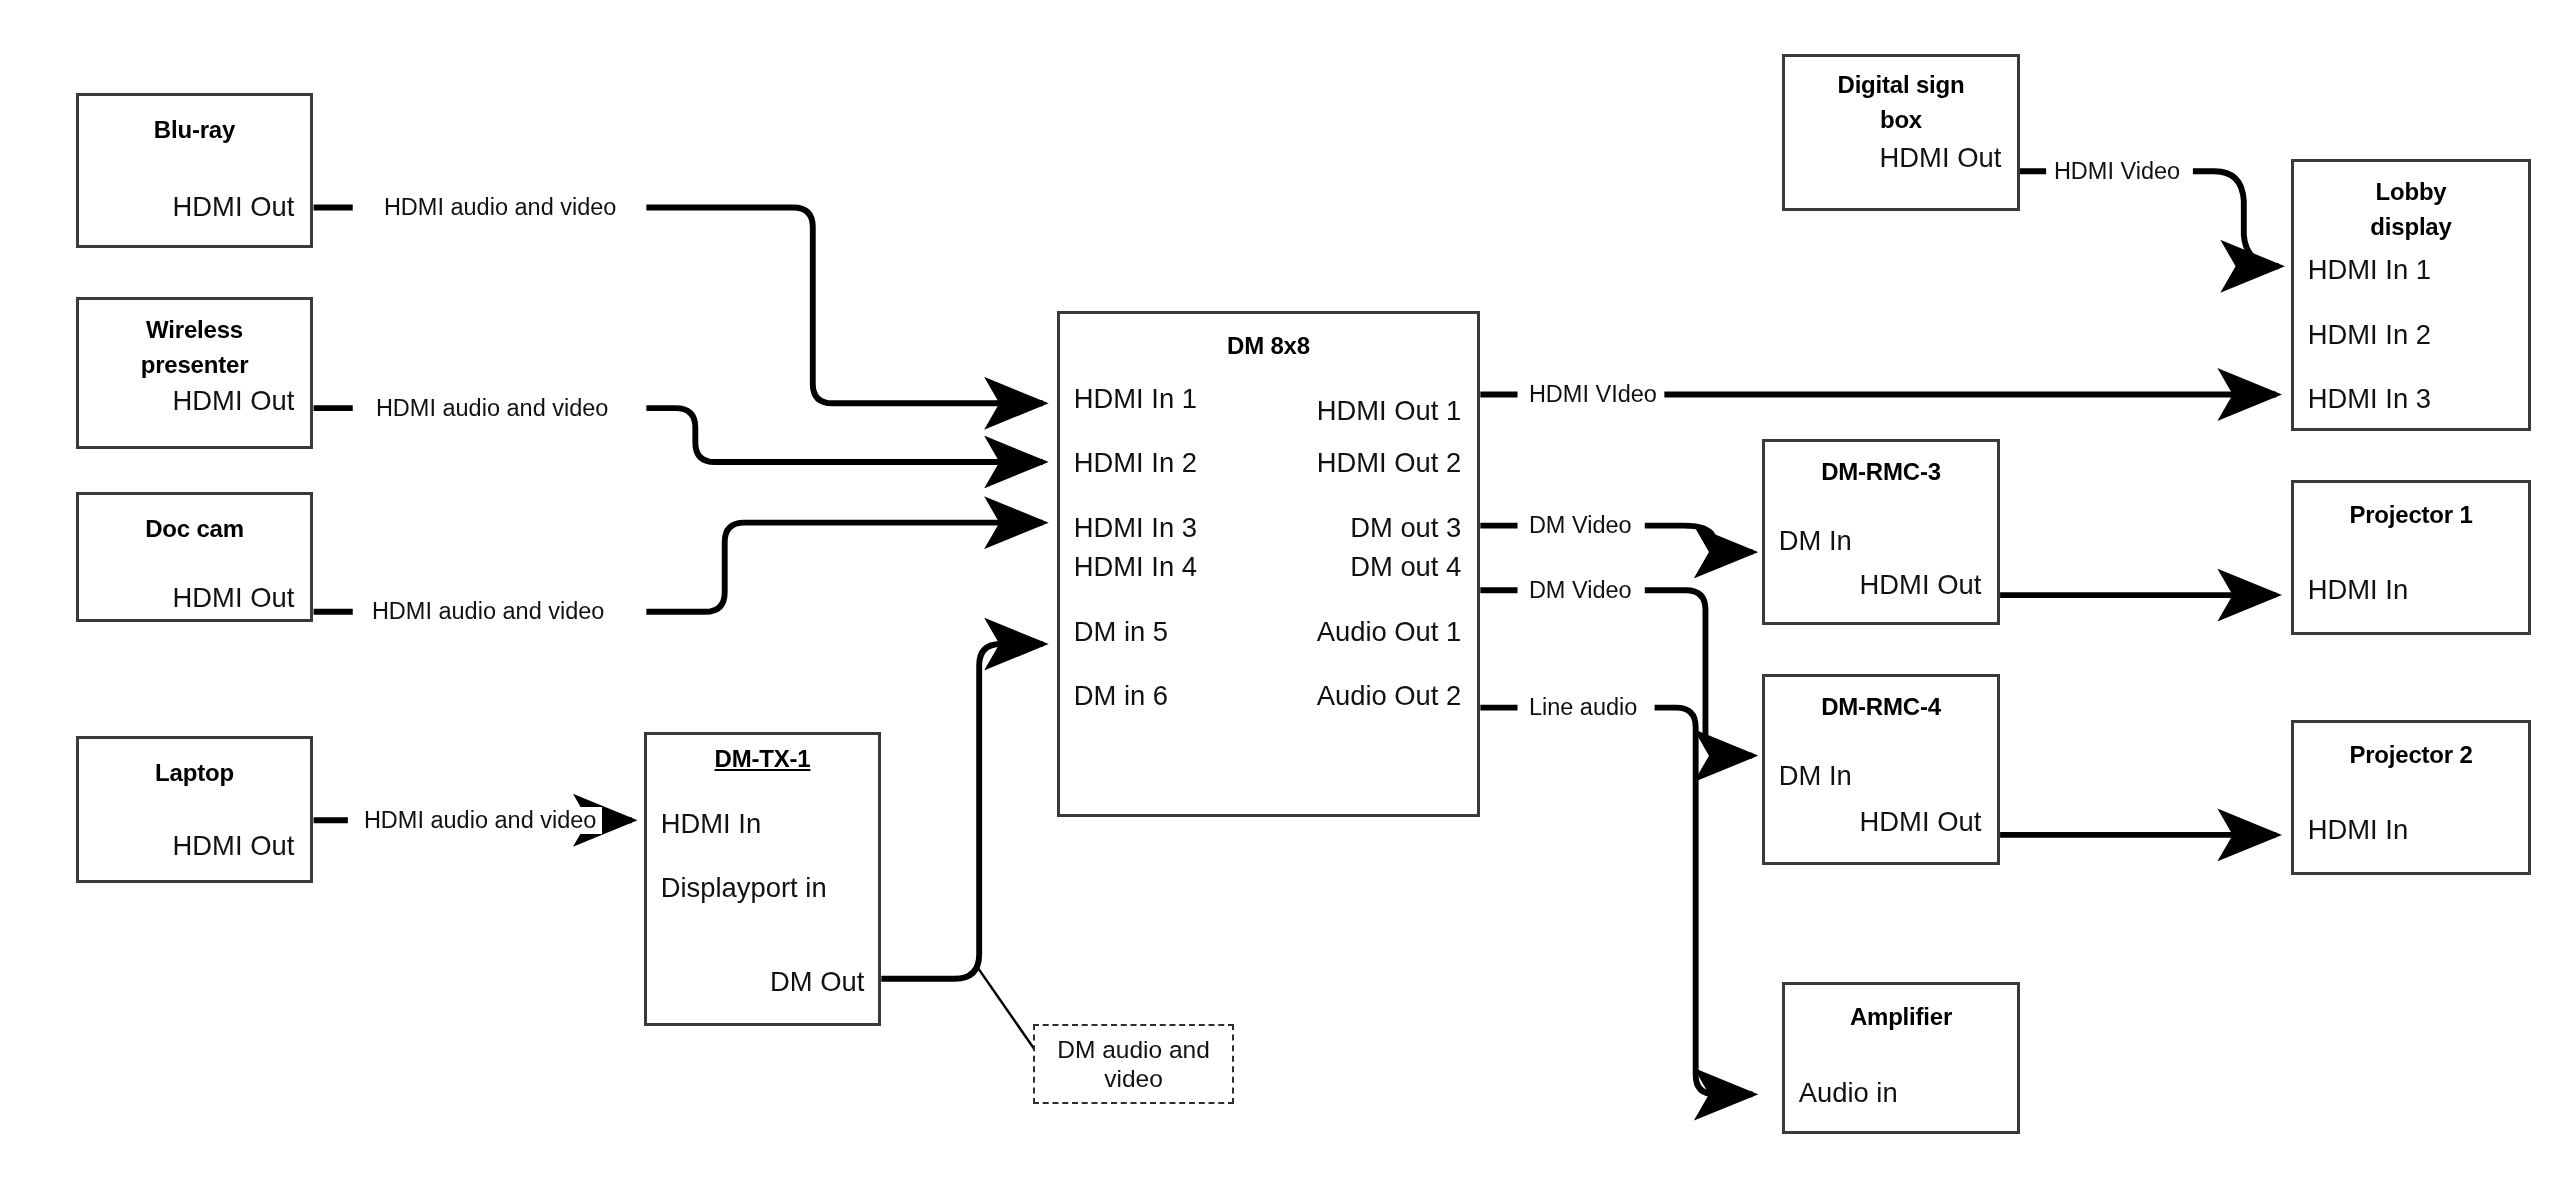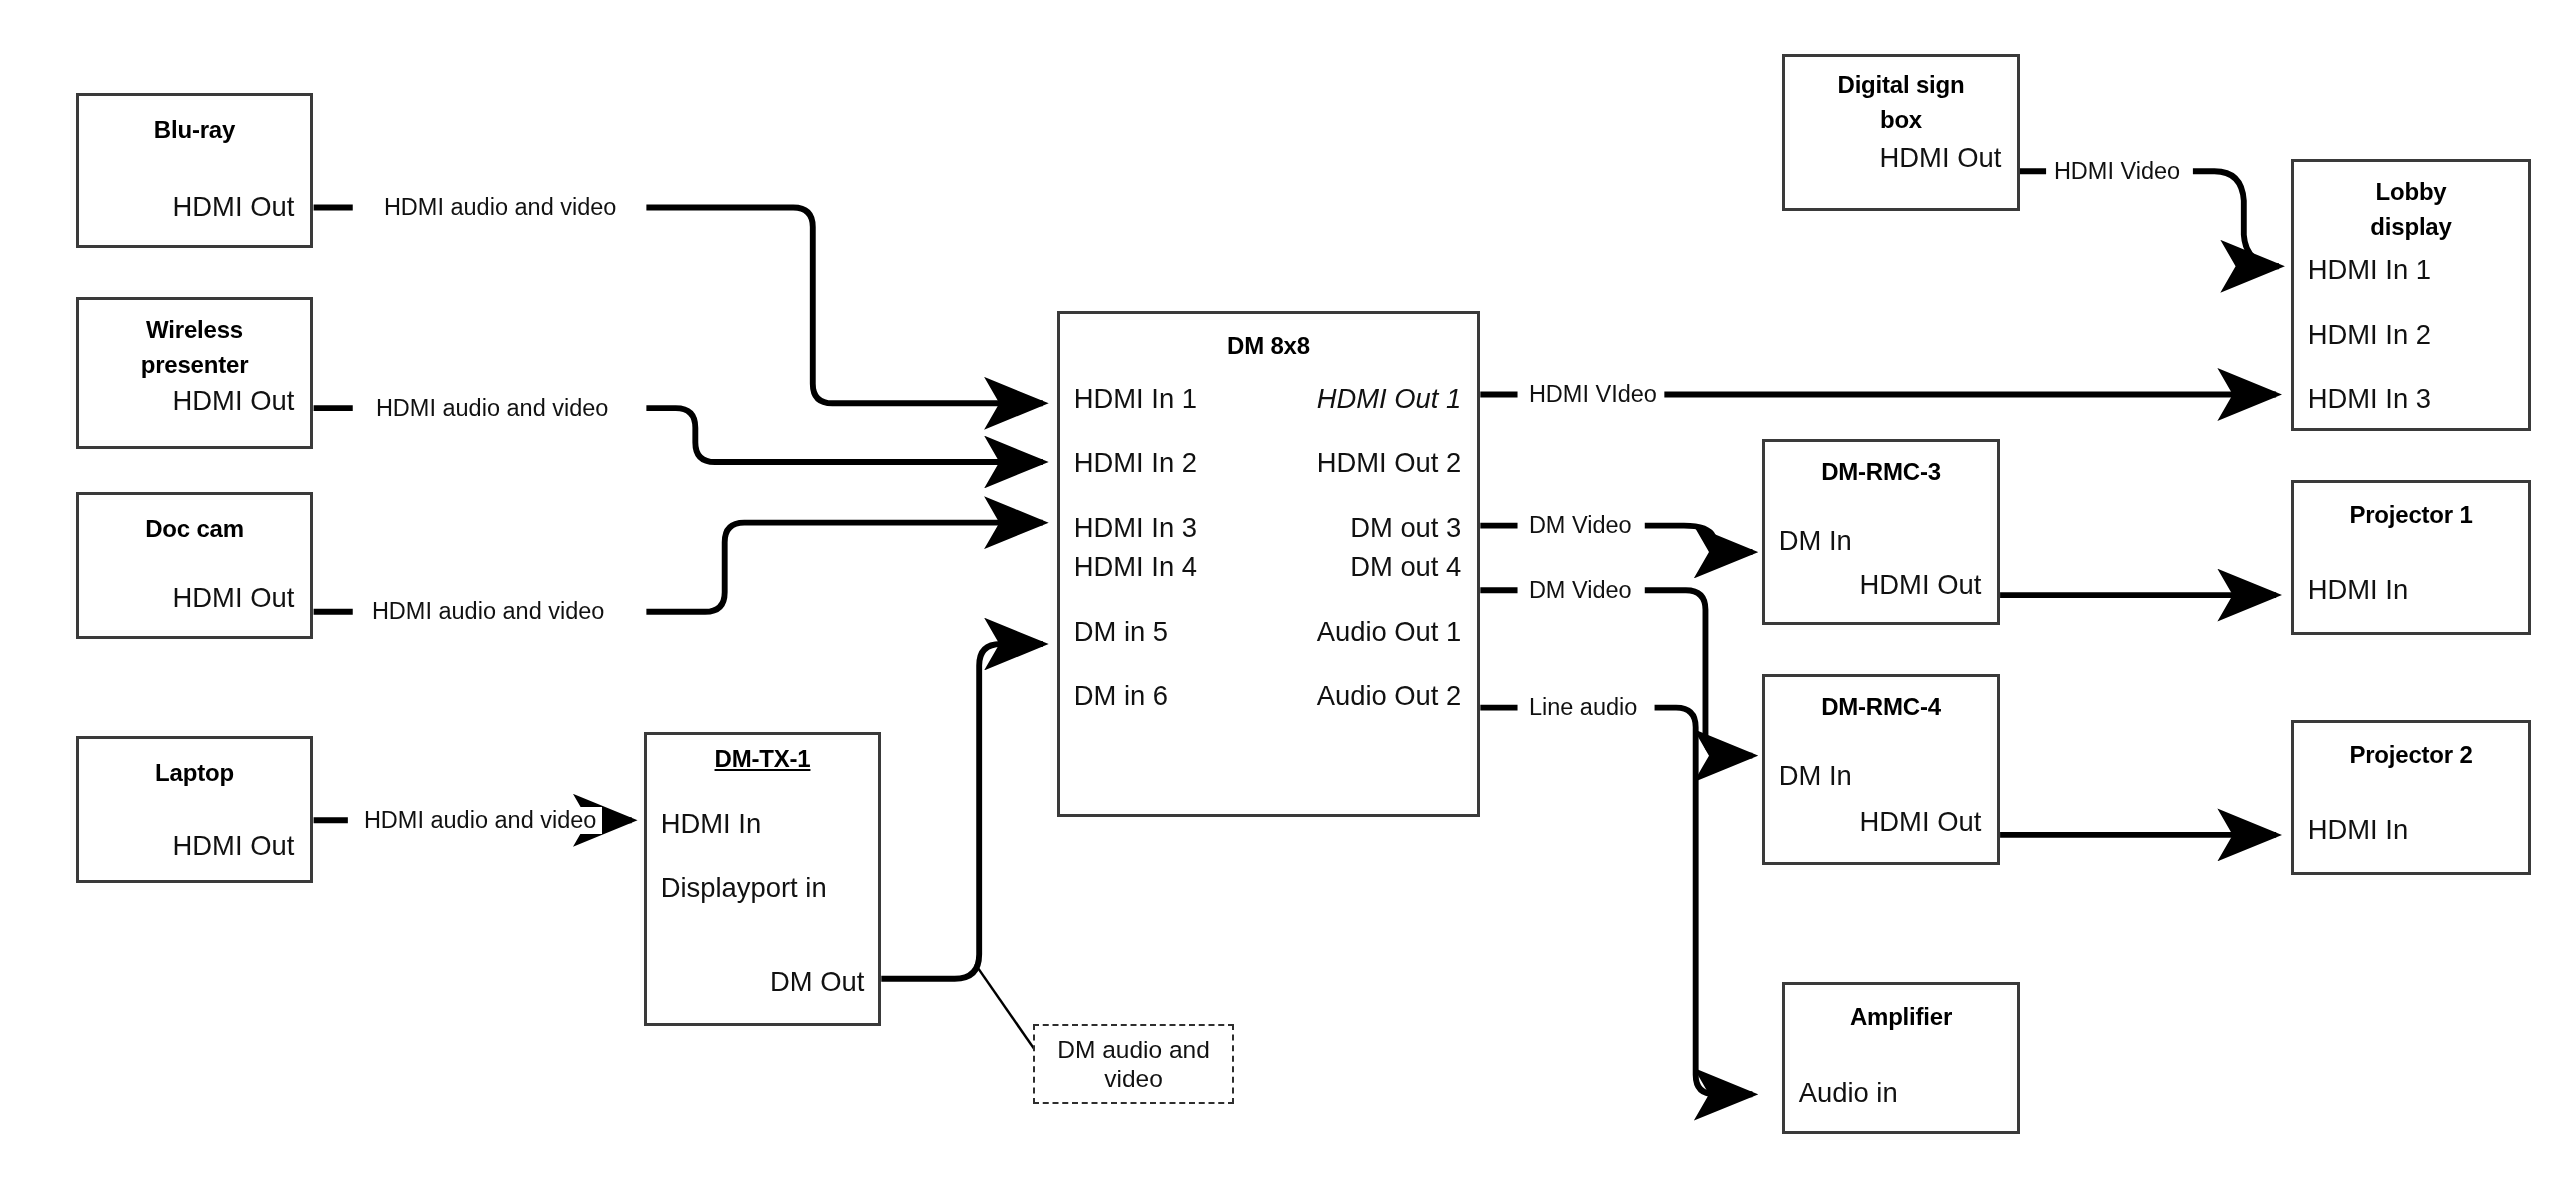--- a/index.html
+++ b/index.html
@@ -88,21 +88,21 @@
     <div class="title" style="margin-top:15.7px;">Blu-ray</div>
     <div class="port right abs" style="right:15.7px;top:94px;">HDMI Out</div>
   </div>
 
   <div class="node" style="left:76px;top:297px;width:237px;height:152px;">
     <div class="title" style="margin-top:11.7px;">Wireless</div>
     <div class="title">presenter</div>
     <div class="port right abs" style="right:15.7px;top:84px;">HDMI Out</div>
   </div>
 
-  <div class="node" style="left:76px;top:492px;width:237px;height:147px;">
+  <div class="node" style="left:76px;top:492px;width:237px;height:130px;">
     <div class="title" style="margin-top:15.7px;">Doc cam</div>
     <div class="port right abs" style="right:15.7px;top:86px;">HDMI Out</div>
   </div>
 
   <div class="node" style="left:76px;top:700px;width:237px;height:147px;margin-top:36px;">
     <div class="title" style="margin-top:15.7px;">Laptop</div>
     <div class="port right abs" style="right:15.7px;top:90px;">HDMI Out</div>
   </div>
 
   <div class="node" style="left:644px;top:732px;width:237px;height:294px;">
@@ -119,21 +119,21 @@
   <div class="node" style="left:1057px;top:311px;width:423px;height:506px;">
     <div class="title" style="margin-top:13.7px;">DM 8x8</div>
 
     <div class="port left abs" style="left:13.7px;top:68px;">HDMI In 1</div>
     <div class="port left abs" style="left:13.7px;top:132px;">HDMI In 2</div>
     <div class="port left abs" style="left:13.7px;top:197px;">HDMI In 3</div>
     <div class="port left abs" style="left:13.7px;top:236px;">HDMI In 4</div>
     <div class="port left abs" style="left:13.7px;top:301px;">DM in 5</div>
     <div class="port left abs" style="left:13.7px;top:365px;">DM in 6</div>
 
-    <div class="port right abs" style="right:15.7px;top:68px;font-style:italic;">HDMI Out 1</div>
+    <div class="port right abs" style="right:15.7px;top:80px;">HDMI Out 1</div>
     <div class="port right abs" style="right:15.7px;top:132px;">HDMI Out 2</div>
     <div class="port right abs" style="right:15.7px;top:197px;">DM out 3</div>
     <div class="port right abs" style="right:15.7px;top:236px;">DM out 4</div>
     <div class="port right abs" style="right:15.7px;top:301px;">Audio Out 1</div>
     <div class="port right abs" style="right:15.7px;top:365px;">Audio Out 2</div>
   </div>
 
   <div class="node" style="left:1782px;top:54px;width:238px;height:157px;">
     <div class="title" style="margin-top:9.8px;">Digital sign</div>
     <div class="title">box</div>

